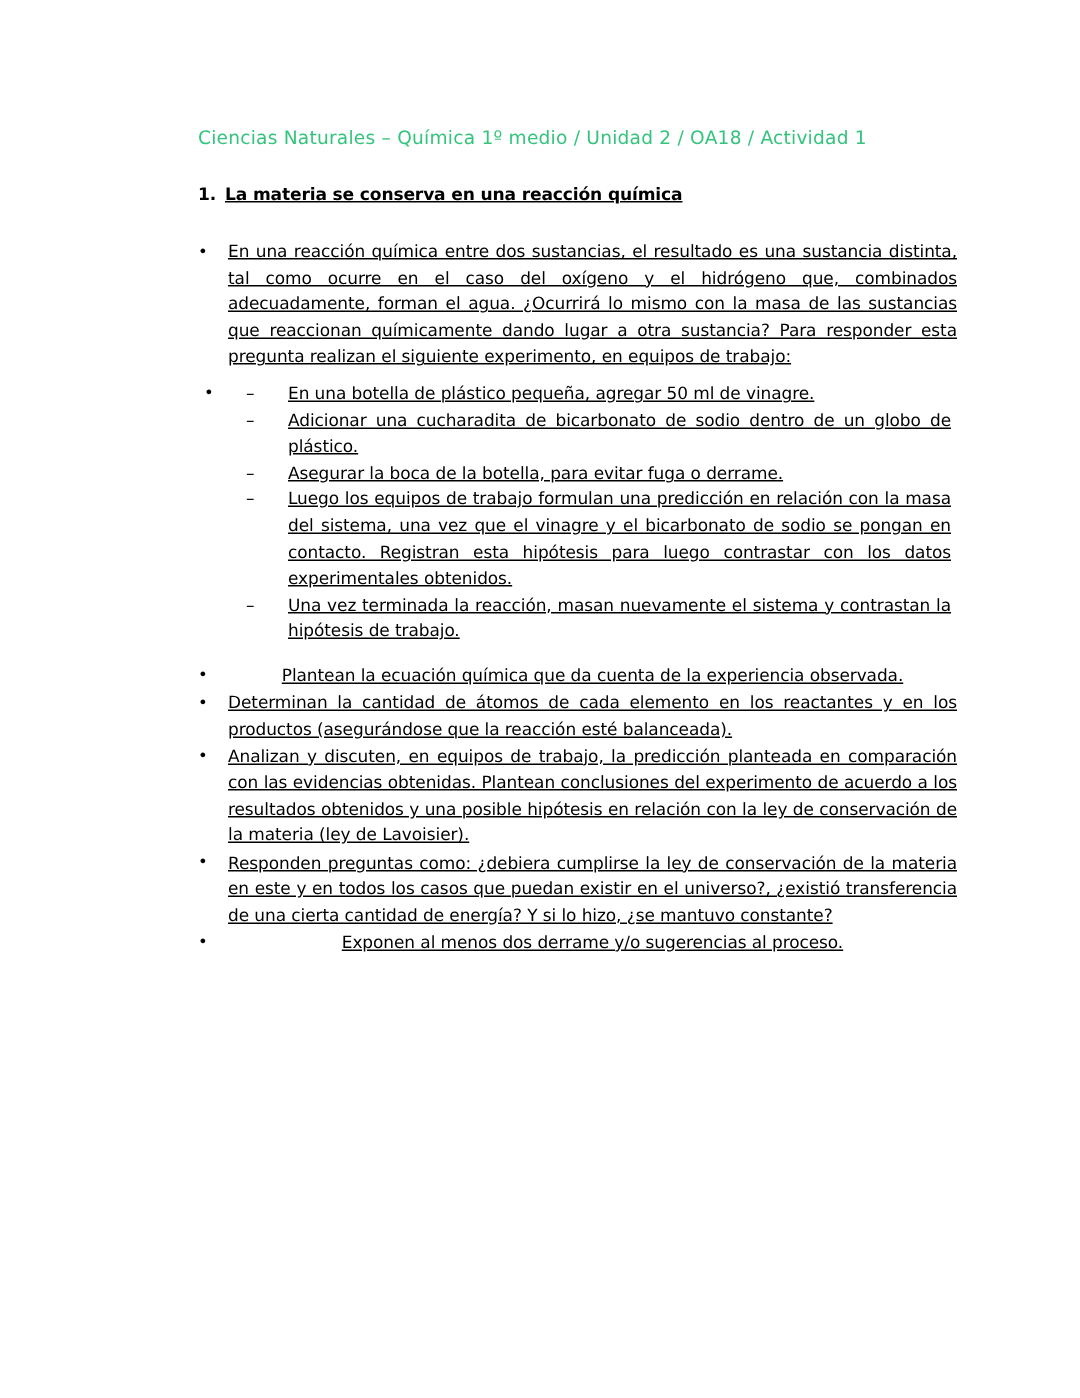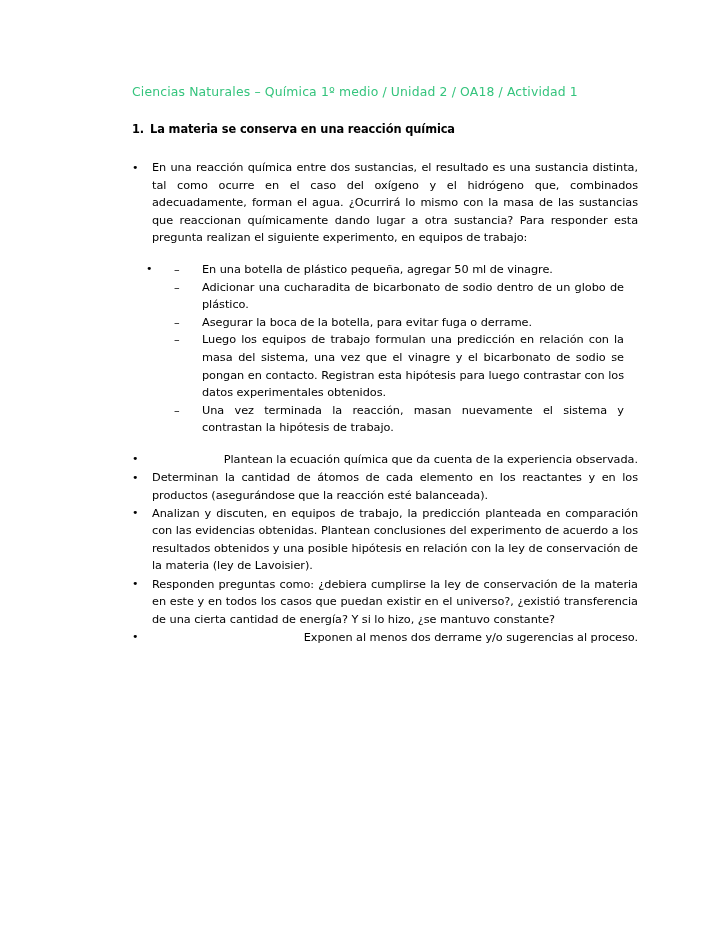--- a/index.html
+++ b/index.html
@@ -49,46 +49,48 @@
     line-height: 15px;
     margin: 0 0 22px 0;
     letter-spacing: -0.1px;
   }
   .section-heading .num {
     width: 18px;
     flex: 0 0 18px;
   }
   .section-heading .txt {
     flex: 1 1 auto;
+    text-decoration: underline;
   }
 
   
   ul.lvl1 {
     list-style: none;
     margin: 0;
     padding: 0;
   }
   ul.lvl1 > li {
     position: relative;
     padding-left: 20px;
     font-size: 11.3px;
     line-height: 17.6px;
     text-align: justify;
     margin: 0 0 0.5px 0;
     letter-spacing: -0.05px;
+    text-decoration: underline;
   }
   ul.lvl1 > li::before {
     content: "\2022";
     position: absolute;
     left: 0;
     top: -0.5px;
     font-size: 11px;
   }
   ul.lvl1 > li.nojust {
-    text-align: right;
+    text-align: center;
   }
 
   
   ul.lvl2 {
     list-style: none;
     margin: 7px 0 12px 0;
     padding: 0 0 0 28px;
   }
   ul.lvl2 > li {
     position: relative;
@@ -119,21 +121,21 @@
 
     <div class="section-heading">
       <span class="num">1.</span>
       <span class="txt">La materia se conserva en una reacción química</span>
     </div>
 
     <ul class="lvl1">
 
       <li>En una reacción química entre dos sustancias, el resultado es una sustancia distinta, tal como ocurre en el caso del oxígeno y el hidrógeno que, combinados adecuadamente, forman el agua. ¿Ocurrirá lo mismo con la masa de las sustancias que reaccionan químicamente dando lugar a otra sustancia? Para responder esta pregunta realizan el siguiente experimento, en equipos de trabajo:</li>
 
-      <li style="list-style:none;padding-left:0;margin:14px;">
+      <li style="list-style:none;padding-left:0;margin:4px;">
         <ul class="lvl2">
           <li class="nojust">En una botella de plástico pequeña, agregar 50 ml de vinagre.</li>
           <li>Adicionar una cucharadita de bicarbonato de sodio dentro de un globo de plástico.</li>
           <li class="nojust">Asegurar la boca de la botella, para evitar fuga o derrame.</li>
           <li>Luego los equipos de trabajo formulan una predicción en relación con la masa del sistema, una vez que el vinagre y el bicarbonato de sodio se pongan en contacto. Registran esta hipótesis para luego contrastar con los datos experimentales obtenidos.</li>
           <li>Una vez terminada la reacción, masan nuevamente el sistema y contrastan la hipótesis de trabajo.</li>
         </ul>
       </li>
 
       <li class="nojust">Plantean la ecuación química que da cuenta de la experiencia observada.</li>

